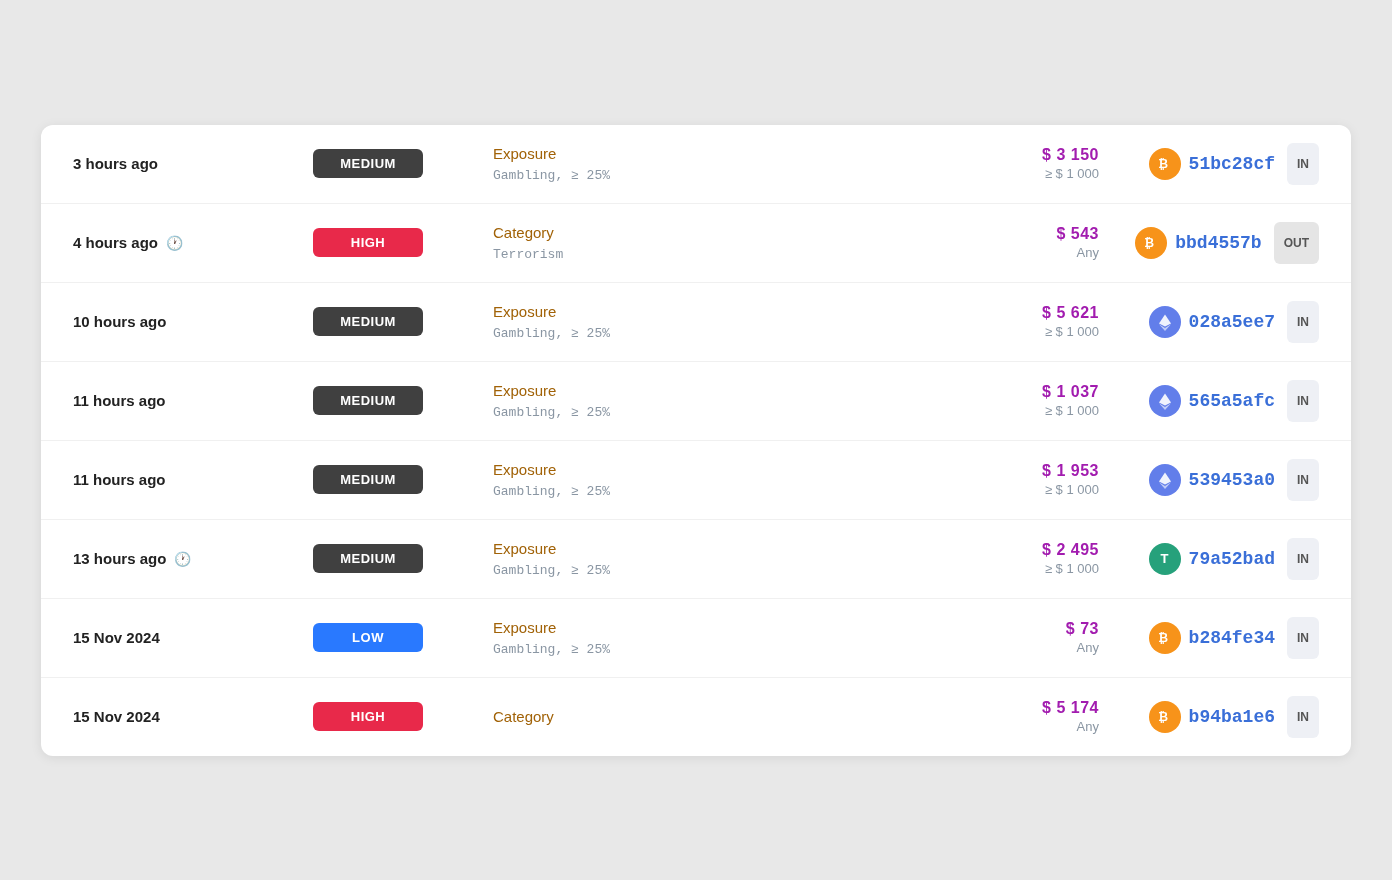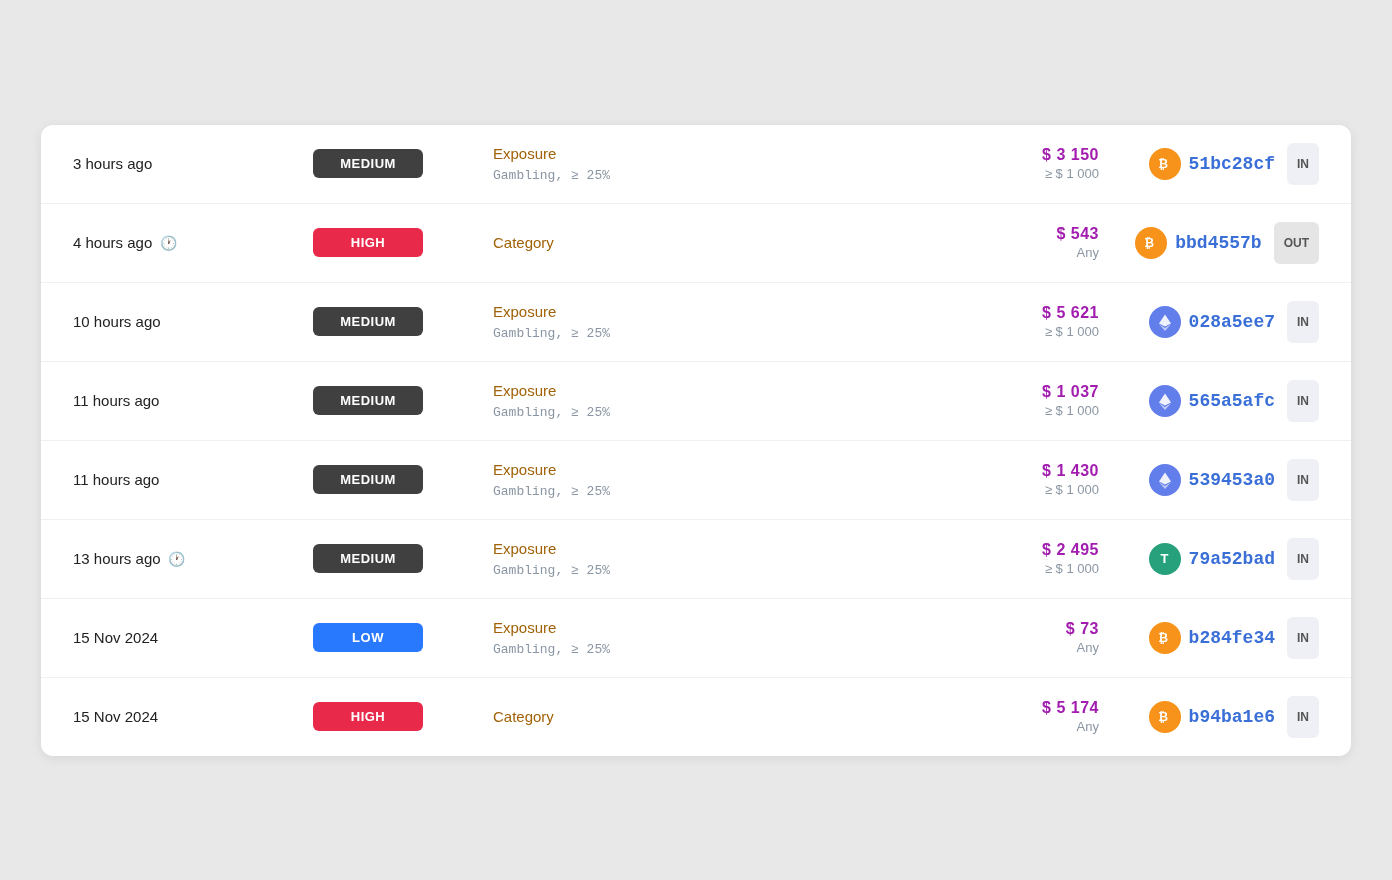--- a/index.html
+++ b/index.html
@@ -27,21 +27,21 @@
       gap: 0;
     }
     .row:last-child { border-bottom: none; }
     .col-time {
       width: 240px;
       display: flex;
       align-items: center;
       gap: 8px;
       color: #222;
       font-size: 15px;
-      font-weight: 400;
+      font-weight: 700;
     }
     .col-time .clock-icon {
       color: #b0b8c9;
       font-size: 16px;
     }
     .col-badge {
       width: 160px;
     }
     .badge {
       display: inline-block;
@@ -160,20 +160,21 @@
       </div>
     </div>
     <div class="row">
       <div class="col-time">
         <span>4 hours ago</span>
         <span class="clock-icon" style="font-size: 14px;">🕐</span>
       </div>
       <div class="col-badge"><span class="badge badge-high">HIGH</span></div>
       <div class="col-type">
         <div class="type-label">Category</div>
+        <div class="type-sub">Terrorism</div>
       </div>
       <div class="col-amount">
         <div class="amount-main">$ 543</div>
         <div class="amount-sub">Any</div>
       </div>
       <div class="col-crypto">
         <div class="crypto-icon crypto-btc">
           <svg width="18" height="18" viewBox="0 0 24 24" fill="white">
             <text x="3" y="17" font-size="16" font-weight="bold" font-family="Arial">₿</text>
           </svg>
@@ -233,21 +234,21 @@
     <div class="row">
       <div class="col-time">
         <span>11 hours ago</span>
       </div>
       <div class="col-badge"><span class="badge badge-medium">MEDIUM</span></div>
       <div class="col-type">
         <div class="type-label">Exposure</div>
         <div class="type-sub">Gambling, ≥ 25%</div>
       </div>
       <div class="col-amount">
-        <div class="amount-main">$ 1 430</div>
+        <div class="amount-main">$ 1 953</div>
         <div class="amount-sub">≥ $ 1 000</div>
       </div>
       <div class="col-crypto">
         <div class="crypto-icon crypto-eth">
           <svg width="18" height="18" viewBox="0 0 24 24" fill="white">
             <polygon points="12,2 20,14 12,18 4,14" fill="rgba(255,255,255,0.9)"></polygon>
             <polygon points="12,20 20,15 12,24 4,15" fill="rgba(255,255,255,0.6)"></polygon>
           </svg>
         </div>
         <span class="crypto-hash">539453a0</span>

